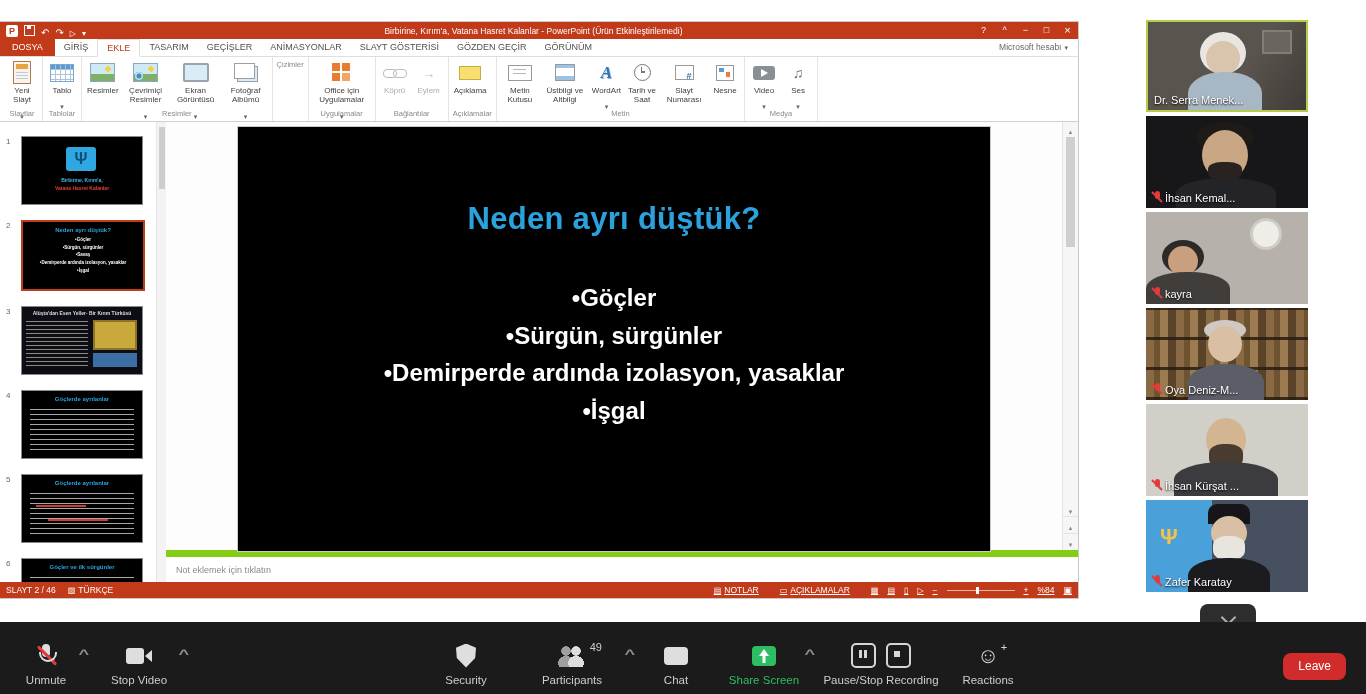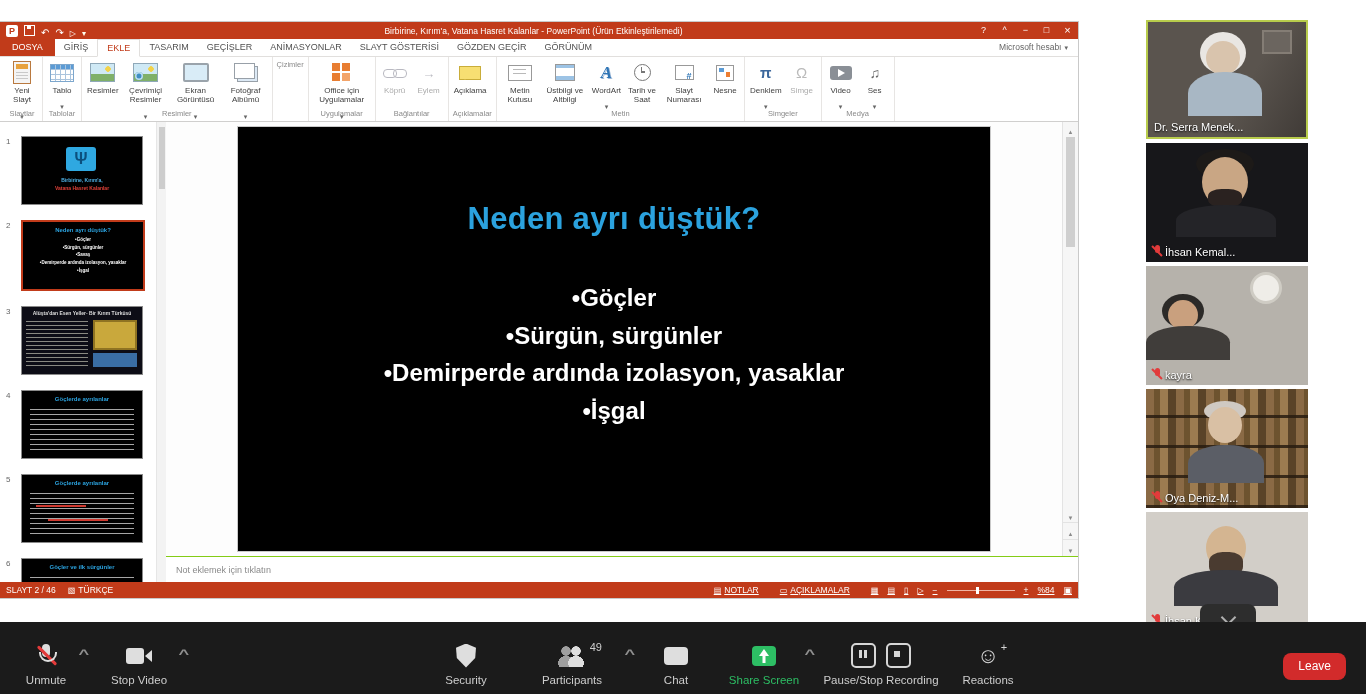--- a/index.html
+++ b/index.html
@@ -112,41 +112,41 @@
   .s-title{margin-top:74px;text-align:center;color:var(--title_blue,#2BA2DE);font-size:31px;font-weight:bold;letter-spacing:.3px;}
   .s-bullets{margin-top:42px;text-align:center;color:#fff;font-weight:bold;font-size:24px;line-height:37.5px;}
   .sa-sb{width:15px;background:#f6f6f6;border-left:1px solid #e3e3e3;display:flex;flex-direction:column;align-items:center;flex:none;}
   .sa-arrow{height:14px;line-height:14px;}
   .g-up::before{content:"\25B2";font-size:6px;color:#8a8a8a;}
   .g-dn::before{content:"\25BC";font-size:6px;color:#8a8a8a;}
   .sa-thumb{width:9px;height:110px;background:#cfcfcf;margin-top:1px;}
   .sa-space{flex:1;}
   .sa-btn{height:16px;line-height:16px;border-top:1px solid #e3e3e3;width:100%;text-align:center;}
 
-  .notes{height:25px;border-top:1px solid #84cc16;background:#fff;display:flex;align-items:center;padding-left:10px;font-size:9px;color:#8a8a8a;flex:none;}
+  .notes{height:25px;border-top:7px solid #84cc16;background:#fff;display:flex;align-items:center;padding-left:10px;font-size:9px;color:#8a8a8a;flex:none;}
 
   .statusbar{height:16px;background:var(--ppt_red,#C13B1A);color:#fff;font-size:8.5px;display:flex;align-items:center;padding:0 6px;flex:none;white-space:nowrap;}
   .sb-item{margin-right:12px;display:flex;align-items:center;gap:3px;}
   .g-book::before{content:"\25A7";font-size:8px;}
   .sb-right{margin-left:auto;display:flex;align-items:center;gap:9px;text-decoration:underline;}
   .g-notes::before{content:"\25A4";font-size:8px;}
   .g-cmt::before{content:"\25AD";font-size:8px;}
   .g-v1::before{content:"\25A6";font-size:8px;}
   .g-v2::before{content:"\25A4";font-size:8px;}
   .g-v3::before{content:"\25AF";font-size:8px;}
   .g-v4::before{content:"\25B7";font-size:8px;}
   .g-minus::before{content:"\2212";}
   .g-plus::before{content:"+";}
   .g-fit::before{content:"\25A3";font-size:9px;}
   .zslider{width:68px;height:1px;background:#f0b4a4;position:relative;}
   .zthumb{position:absolute;left:44%;top:-3px;width:3px;height:7px;background:#fff;}
 
   
   .tiles{position:absolute;left:1146px;top:20px;width:162px;display:flex;flex-direction:column;gap:4px;}
-  .tile{position:relative;width:162px;height:119px;overflow:hidden;background:#222;box-sizing:border-box;}
+  .tile{position:relative;width:162px;height:92px;overflow:hidden;background:#222;box-sizing:border-box;}
   .tile.active{border:2px solid var(--active_border,#B8CC4C);}
   .head,.hair,.torso,.beard,.hat{position:absolute;}
   .head{border-radius:50%;}
   .torso{border-radius:48% 48% 0 0;}
   .t1{background:linear-gradient(120deg,#5a544e 0 60%,#403b37);}
   .t1 .frames{position:absolute;right:14px;top:8px;width:26px;height:20px;background:#6b655f;border:2px solid #847d75;}
   .t1 .hair{left:52px;top:10px;width:46px;height:42px;border-radius:50%;background:#e9e6e2;}
   .t1 .head{left:58px;top:19px;width:34px;height:34px;background:#d9c4ad;}
   .t1 .torso{left:40px;top:50px;width:74px;height:44px;background:#a8b7c4;}
   .t2{background:#17171a;}
@@ -397,38 +397,20 @@
           <div class="rbtn">
             <span class="ric">
                 <span class="i-object"></span>
               </span>
             <span class="cap">Nesne</span>
           </div>
         </div>
         <div class="g-label">Metin</div>
       </div>
 
-      <div class="rgroup">
-        <div class="g-body">
-          <div class="rbtn">
-            <span class="ric">
-                <span class="i-eq"></span>
-              </span>
-            <span class="cap">Denklem</span>
-              <span class="ddj"></span>
-          </div>
-          <div class="rbtn dis">
-            <span class="ric">
-                <span class="i-sym"></span>
-              </span>
-            <span class="cap">Simge</span>
-          </div>
-        </div>
-        <div class="g-label">Simgeler</div>
-      </div>
 
       <div class="rgroup">
         <div class="g-body">
           <div class="rbtn">
             <span class="ric">
                 <span class="i-video"></span>
               </span>
             <span class="cap">Video</span>
               <span class="ddj"></span>
           </div>

